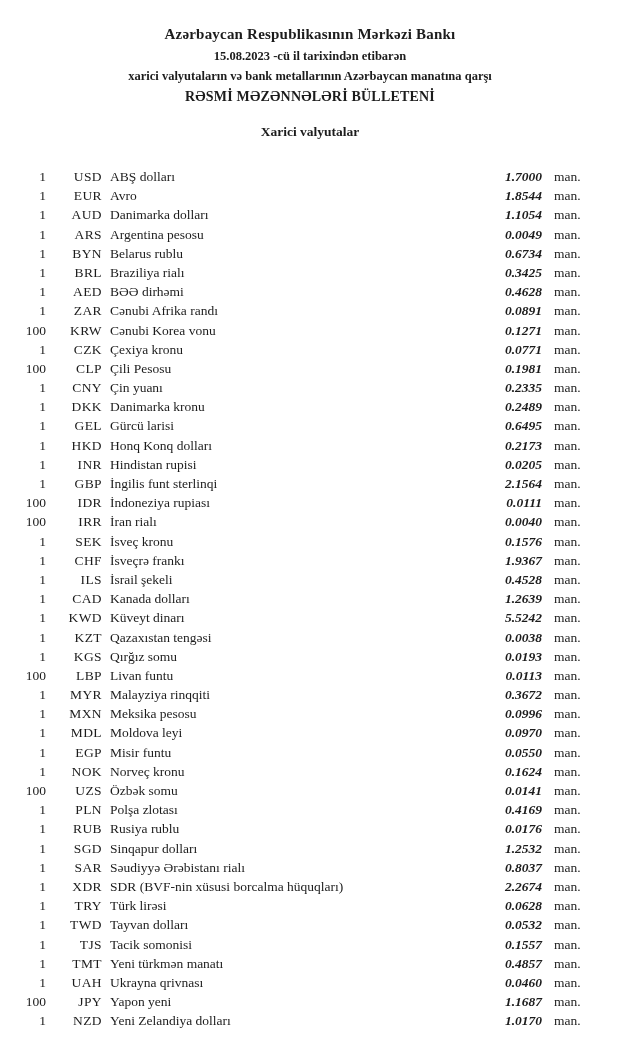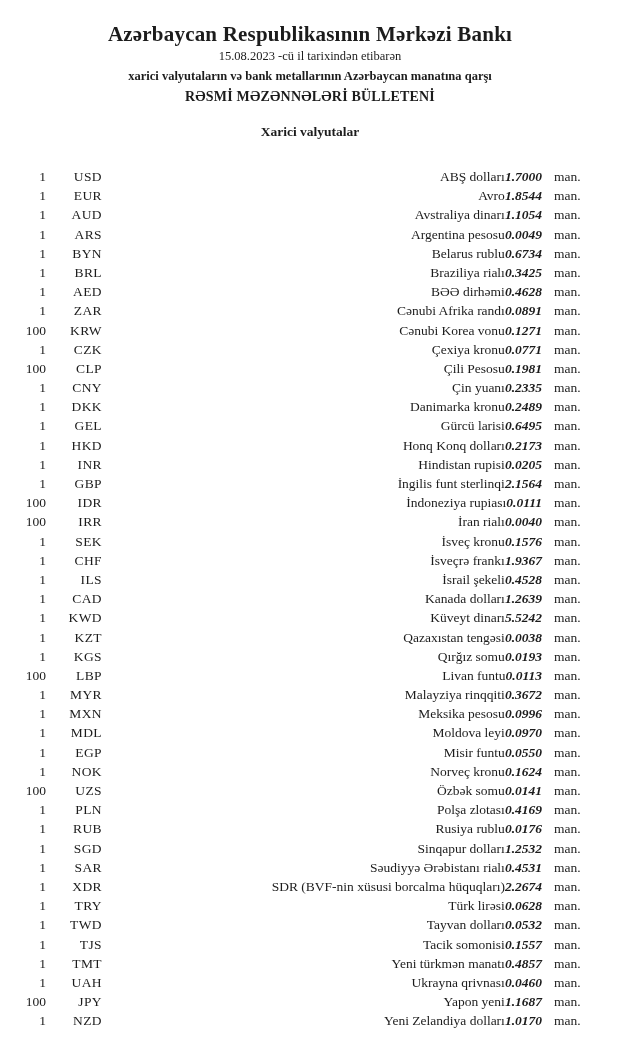--- a/index.html
+++ b/index.html
@@ -13,28 +13,28 @@
     height: 1059px;
     background: #ffffff;
     font-family: "Liberation Serif", "DejaVu Serif", serif;
     color: #1c1c1c;
     box-sizing: border-box;
     padding-top: 22px;
     overflow: hidden;
   }
   .header { text-align: center; }
   .bank-name {
-    font-size: 21px;
+    font-size: 15px;
     font-weight: bold;
     line-height: 24px;
     letter-spacing: 0.2px;
   }
   .date-line {
     font-size: 12.5px;
-    font-weight: normal;
+    font-weight: bold;
     line-height: 20px;
   }
   .subject-line {
     font-size: 12.5px;
     font-weight: bold;
     line-height: 20px;
   }
   .bulletin-title {
     font-size: 14px;
     font-weight: bold;
@@ -69,21 +69,20 @@
     width: 50px;
     text-align: right;
     flex: 0 0 auto;
     margin-left: 6px;
     letter-spacing: 0.4px;
   }
   .name {
     flex: 1 1 auto;
     padding-left: 8px;
     overflow: hidden;
-    text-align: right;
   }
   .rate {
     flex: 0 0 auto;
     font-weight: bold;
     font-style: italic;
   }
   .unit {
     width: 66px;
     flex: 0 0 auto;
     padding-left: 12px;
@@ -116,21 +115,21 @@
       <span class="qty">1</span>
       <span class="code">EUR</span>
       <span class="name">Avro</span>
       <span class="rate">1.8544</span>
       <span class="unit">man.</span>
     </div>
 
     <div class="row">
       <span class="qty">1</span>
       <span class="code">AUD</span>
-      <span class="name">Avstraliya dinarı</span>
+      <span class="name">Danimarka dolları</span>
       <span class="rate">1.1054</span>
       <span class="unit">man.</span>
     </div>
 
     <div class="row">
       <span class="qty">1</span>
       <span class="code">ARS</span>
       <span class="name">Argentina pesosu</span>
       <span class="rate">0.0049</span>
       <span class="unit">man.</span>
@@ -389,21 +388,21 @@
       <span class="code">SGD</span>
       <span class="name">Sinqapur dolları</span>
       <span class="rate">1.2532</span>
       <span class="unit">man.</span>
     </div>
 
     <div class="row">
       <span class="qty">1</span>
       <span class="code">SAR</span>
       <span class="name">Səudiyyə Ərəbistanı rialı</span>
-      <span class="rate">0.4531</span>
+      <span class="rate">0.8037</span>
       <span class="unit">man.</span>
     </div>
 
     <div class="row">
       <span class="qty">1</span>
       <span class="code">XDR</span>
       <span class="name">SDR (BVF-nin xüsusi borcalma hüquqları)</span>
       <span class="rate">2.2674</span>
       <span class="unit">man.</span>
     </div>

